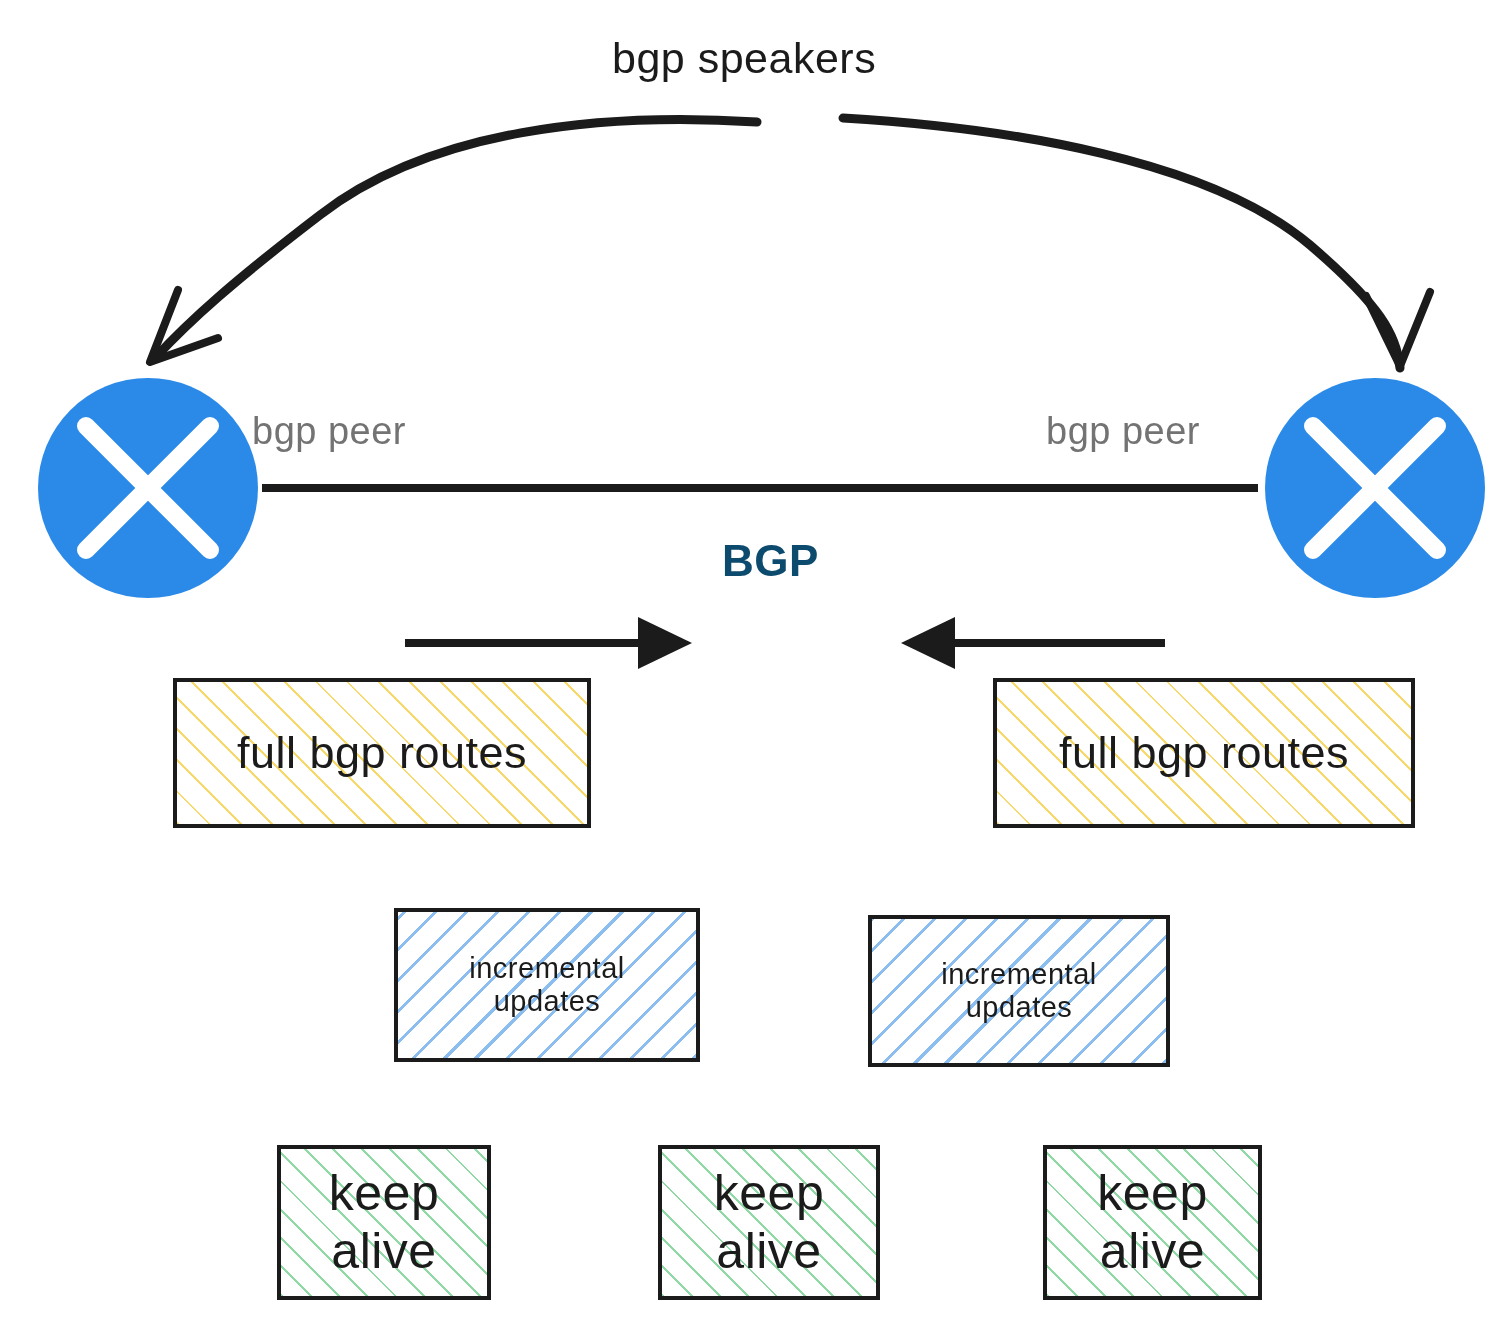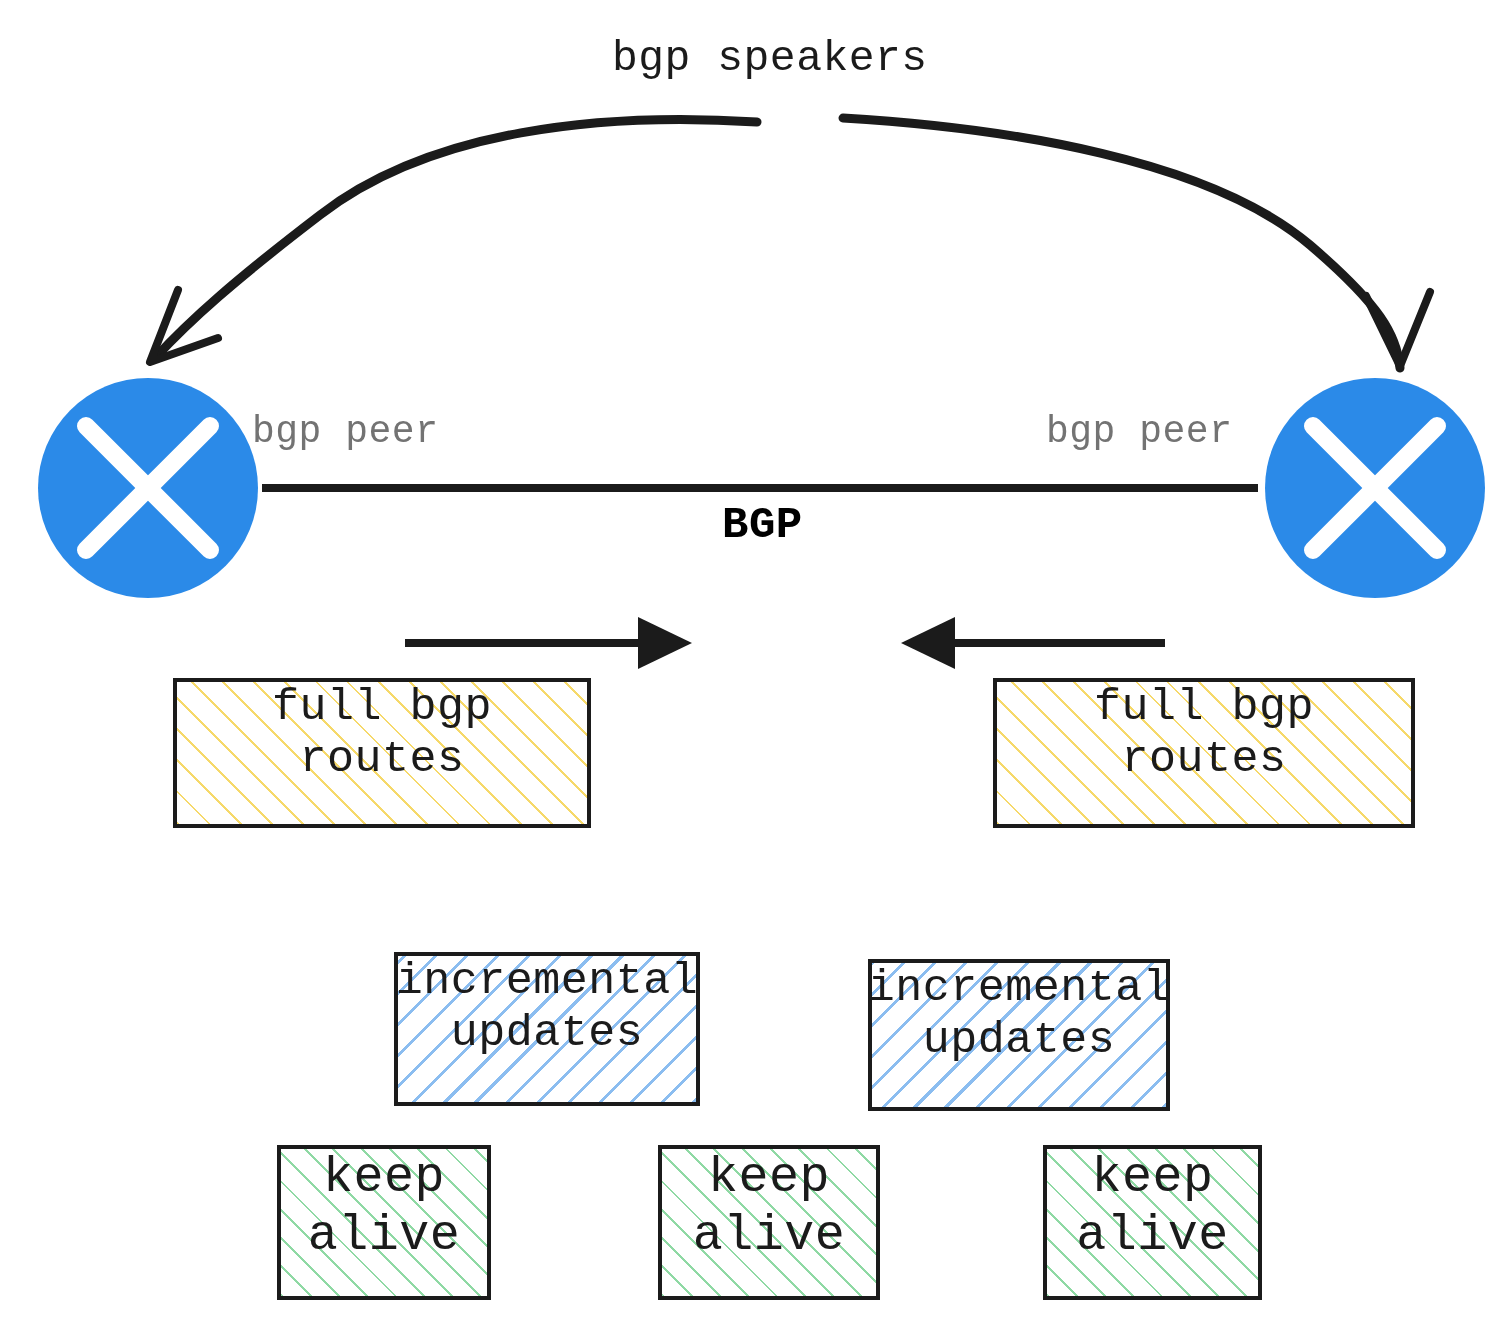--- a/index.html
+++ b/index.html
@@ -19,48 +19,50 @@
   }
   svg.layer {
     position: absolute;
     left: 0;
     top: 0;
     width: 1509px;
     height: 1328px;
     overflow: visible;
   }
   .hand {
-    font-family: Liberation Mono, monospace;
+    font-family: Liberation Sans, sans-serif;
     font-weight: 400;
     letter-spacing: 0.5px;
   }
   .txt-title {
     position: absolute;
     font-size: 43px;
     color: #1b1b1b;
     white-space: nowrap;
   }
   .txt-peer {
     position: absolute;
     font-size: 38px;
     color: #737373;
     white-space: nowrap;
   }
   .txt-bgp {
     position: absolute;
     font-size: 44px;
-    color: #000000;
+    color: #0c4a6e;
     white-space: nowrap;
     font-weight: 600;
+    margin-top: 36px;
   }
   .box {
     position: absolute;
     border: 4px solid #1b1b1b;
     box-sizing: border-box;
     display: flex;
+    align-items: center;
     justify-content: center;
     text-align: center;
     color: #1b1b1b;
     line-height: 1.15;
   }
   .box-label {
     position: relative;
     z-index: 2;
     padding: 0 6px;
   }
@@ -77,22 +79,21 @@
   }
   .box-blue {
     background-color: #ffffff;
     background-image: repeating-linear-gradient(
       -45deg,
       #8bbdf0 0px,
       #8bbdf0 3px,
       rgba(255,255,255,0) 3px,
       rgba(255,255,255,0) 22px
     );
-    font-size: 45px;
-    margin-top: 44px;
+    font-size: 29px;
   }
   .box-green {
     background-color: #ffffff;
     background-image: repeating-linear-gradient(
       45deg,
       #8fd9a4 0px,
       #8fd9a4 2px,
       rgba(255,255,255,0) 2px,
       rgba(255,255,255,0) 20px
     );

